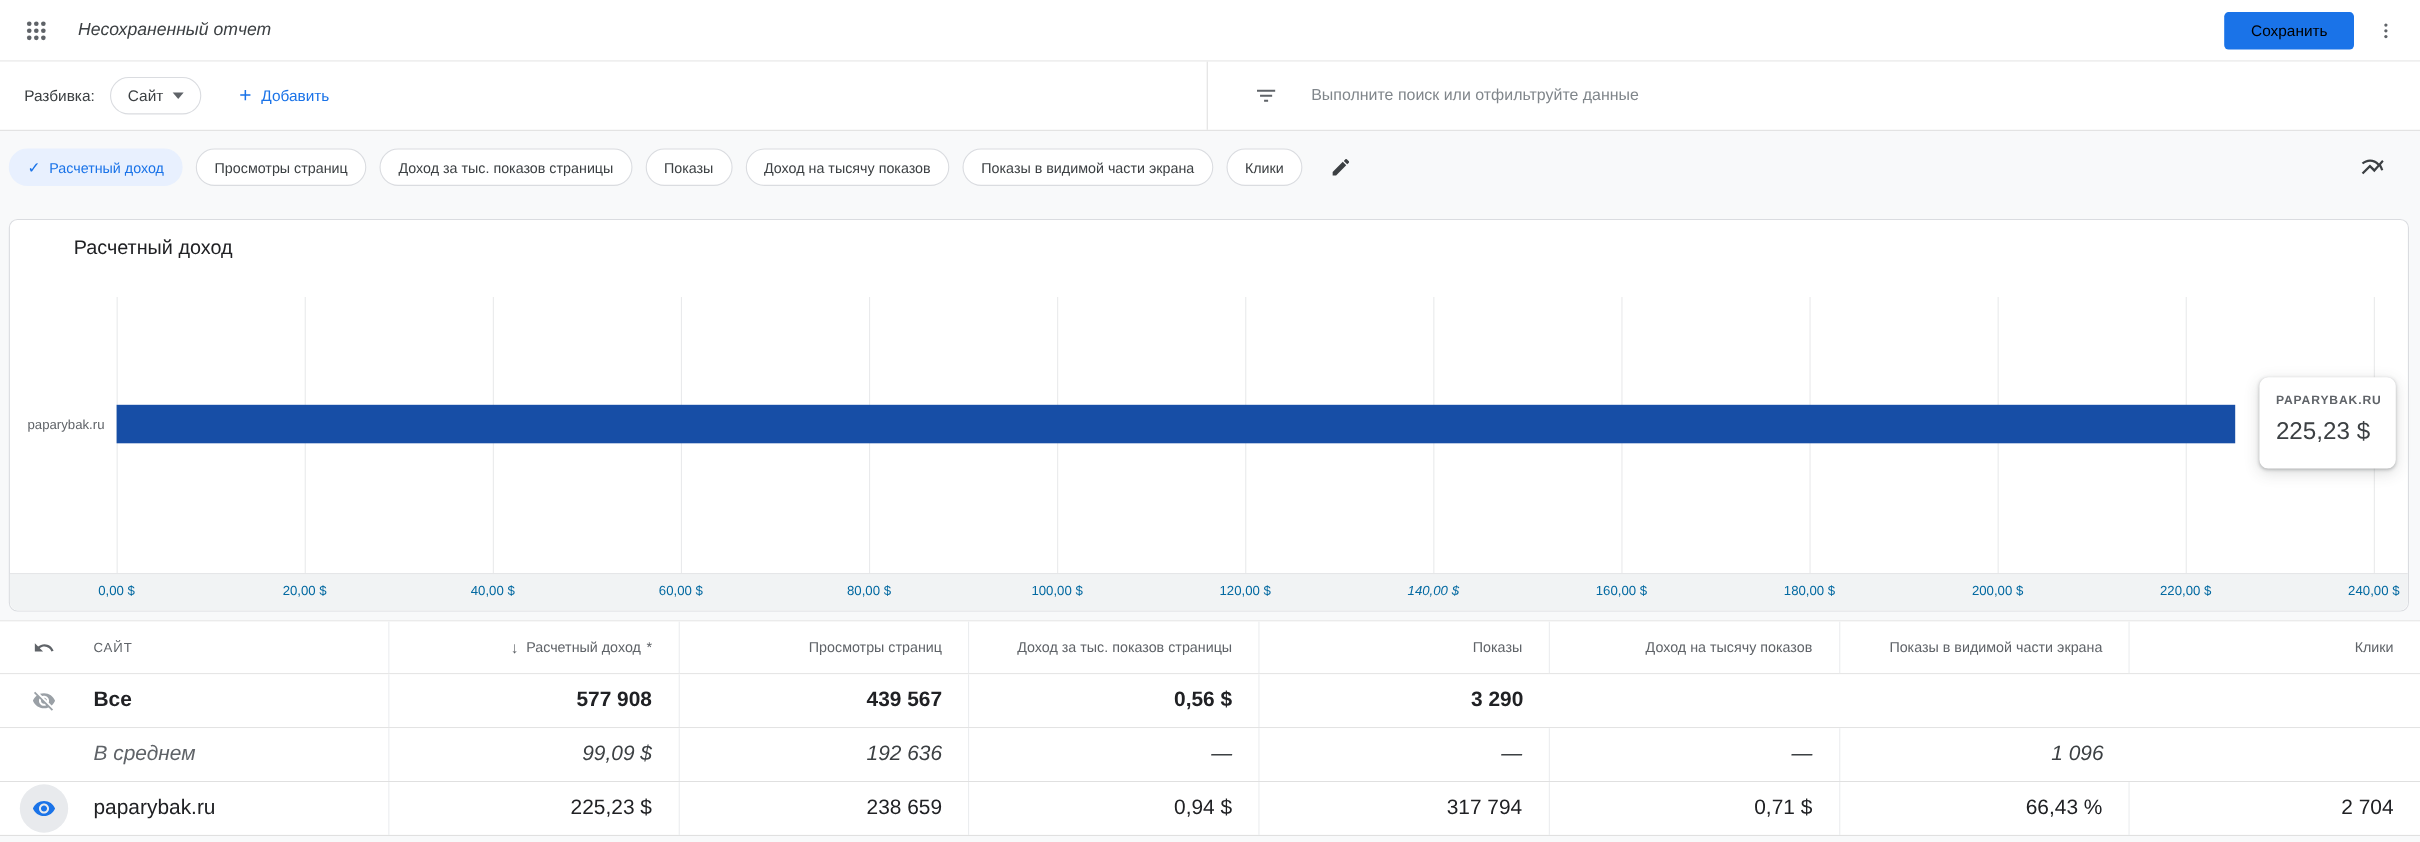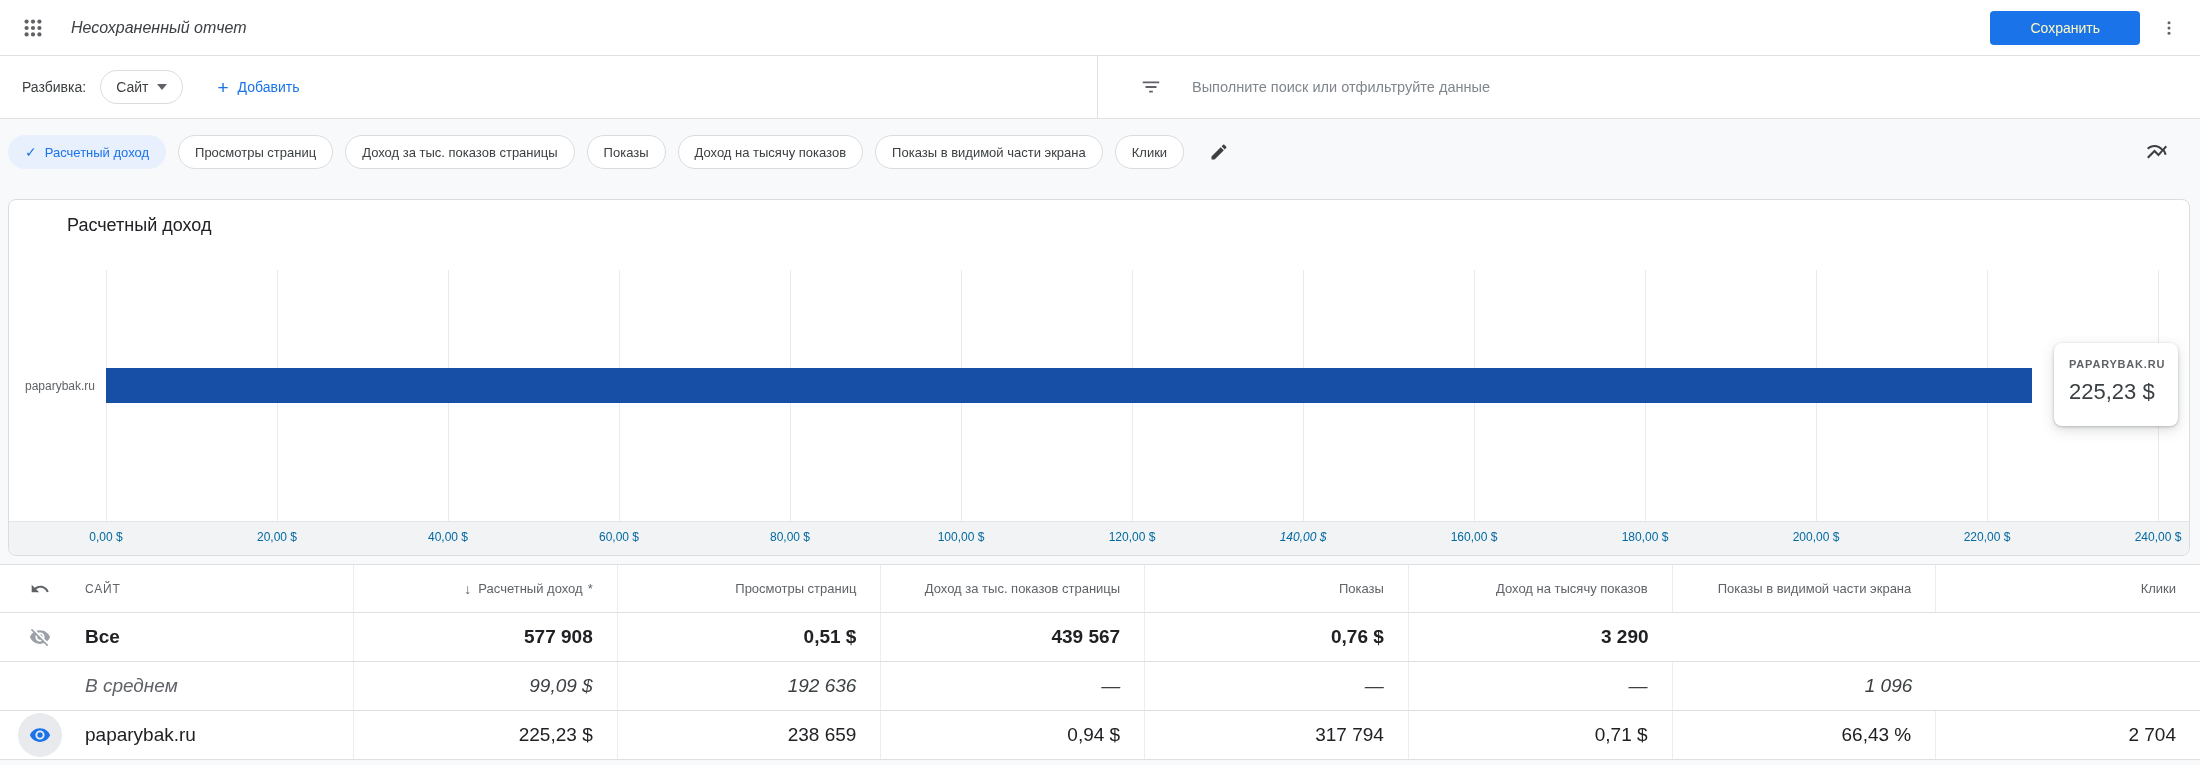--- a/index.html
+++ b/index.html
@@ -4,21 +4,21 @@
 <style>
   * { margin:0; padding:0; box-sizing:border-box; }
   html,body { width:2200px; height:765px; overflow:hidden; }
   body { font-family:"Liberation Sans", sans-serif; background:#f8f9fa; position:relative; color:#3c4043; }
 
   
   .app-header { height:56px; background:#fff; border-bottom:1px solid #e0e0e0; display:flex; align-items:center; padding:0 18px 0 16px; }
   .apps-icon { width:22px; height:22px; margin-left:6px; flex:0 0 auto; }
   .report-title { font-style:italic; font-size:16px; color:#3c4043; margin-left:27px; white-space:nowrap; }
   .header-spacer { flex:1; }
-  .save-btn { background:#1a73e8; color:#fef9c3; font-size:14px; font-family:inherit; border:none; border-radius:4px; padding:9px 40px; cursor:pointer; }
+  .save-btn { background:#1a73e8; color:#000000; font-size:14px; font-family:inherit; border:none; border-radius:4px; padding:9px 24px; cursor:pointer; }
   .kebab { width:26px; height:32px; display:flex; align-items:center; justify-content:center; margin-left:16px; cursor:pointer; }
 
   
   .toolbar { height:63px; background:#fff; border-bottom:1px solid #e0e0e0; display:flex; }
   .toolbar-left { width:1098px; border-right:1px solid #e0e0e0; display:flex; align-items:center; padding-left:22px; }
   .breakdown-label { font-size:14px; color:#3c4043; }
   .breakdown-pill { display:flex; align-items:center; gap:9px; margin-left:14px; border:1px solid #dadce0; border-radius:17px; padding:8px 15px; background:#fff; cursor:pointer; }
   .breakdown-pill .val { font-size:14px; color:#3c4043; }
   .caret { width:0; height:0; border-left:5px solid transparent; border-right:5px solid transparent; border-top:6px solid #5f6368; }
   .add-link { display:flex; align-items:center; gap:9px; margin-left:34px; color:#1a73e8; font-size:14px; cursor:pointer; }
@@ -221,23 +221,22 @@
   <div class="t-row row-bold">
     <div class="t-cell site-cell">
       <span class="icon-slot">
         <svg width="22" height="22" viewBox="0 0 24 24" fill="#9aa0a6">
           <path d="M12 7c2.76 0 5 2.24 5 5 0 .65-.13 1.26-.36 1.83l2.92 2.92c1.51-1.26 2.7-2.89 3.43-4.75-1.73-4.39-6-7.5-11-7.5-1.4 0-2.74.25-3.98.7l2.16 2.16C10.74 7.13 11.35 7 12 7zM2 4.27l2.28 2.28.46.46C3.08 8.3 1.78 10.02 1 12c1.73 4.39 6 7.5 11 7.5 1.55 0 3.03-.3 4.38-.84l.42.42L19.73 22 21 20.73 3.27 3 2 4.27zM7.53 9.8l1.55 1.55c-.05.21-.08.43-.08.65 0 1.66 1.34 3 3 3 .22 0 .44-.03.65-.08l1.55 1.55c-.67.33-1.41.53-2.2.53-2.76 0-5-2.24-5-5 0-.79.2-1.53.53-2.2zm4.31-.78l3.15 3.15.02-.16c0-1.66-1.34-3-3-3l-.17.01z"></path>
         </svg>
       </span>
       <span class="site-name">Все</span>
     </div>
     <div class="t-cell">577 908</div>
-    <div class="t-cell">0,51 $</div>
     <div class="t-cell">439 567</div>
-    <div class="t-cell">0,76 $</div>
+    <div class="t-cell">0,56 $</div>
     <div class="t-cell">3 290</div>
   </div>
 
   <div class="t-row row-italic">
     <div class="t-cell site-cell">
       <span class="icon-slot"></span>
       <span class="site-name" style="font-style:italic">В среднем</span>
     </div>
     <div class="t-cell">99,09 $</div>
     <div class="t-cell">192 636</div>

